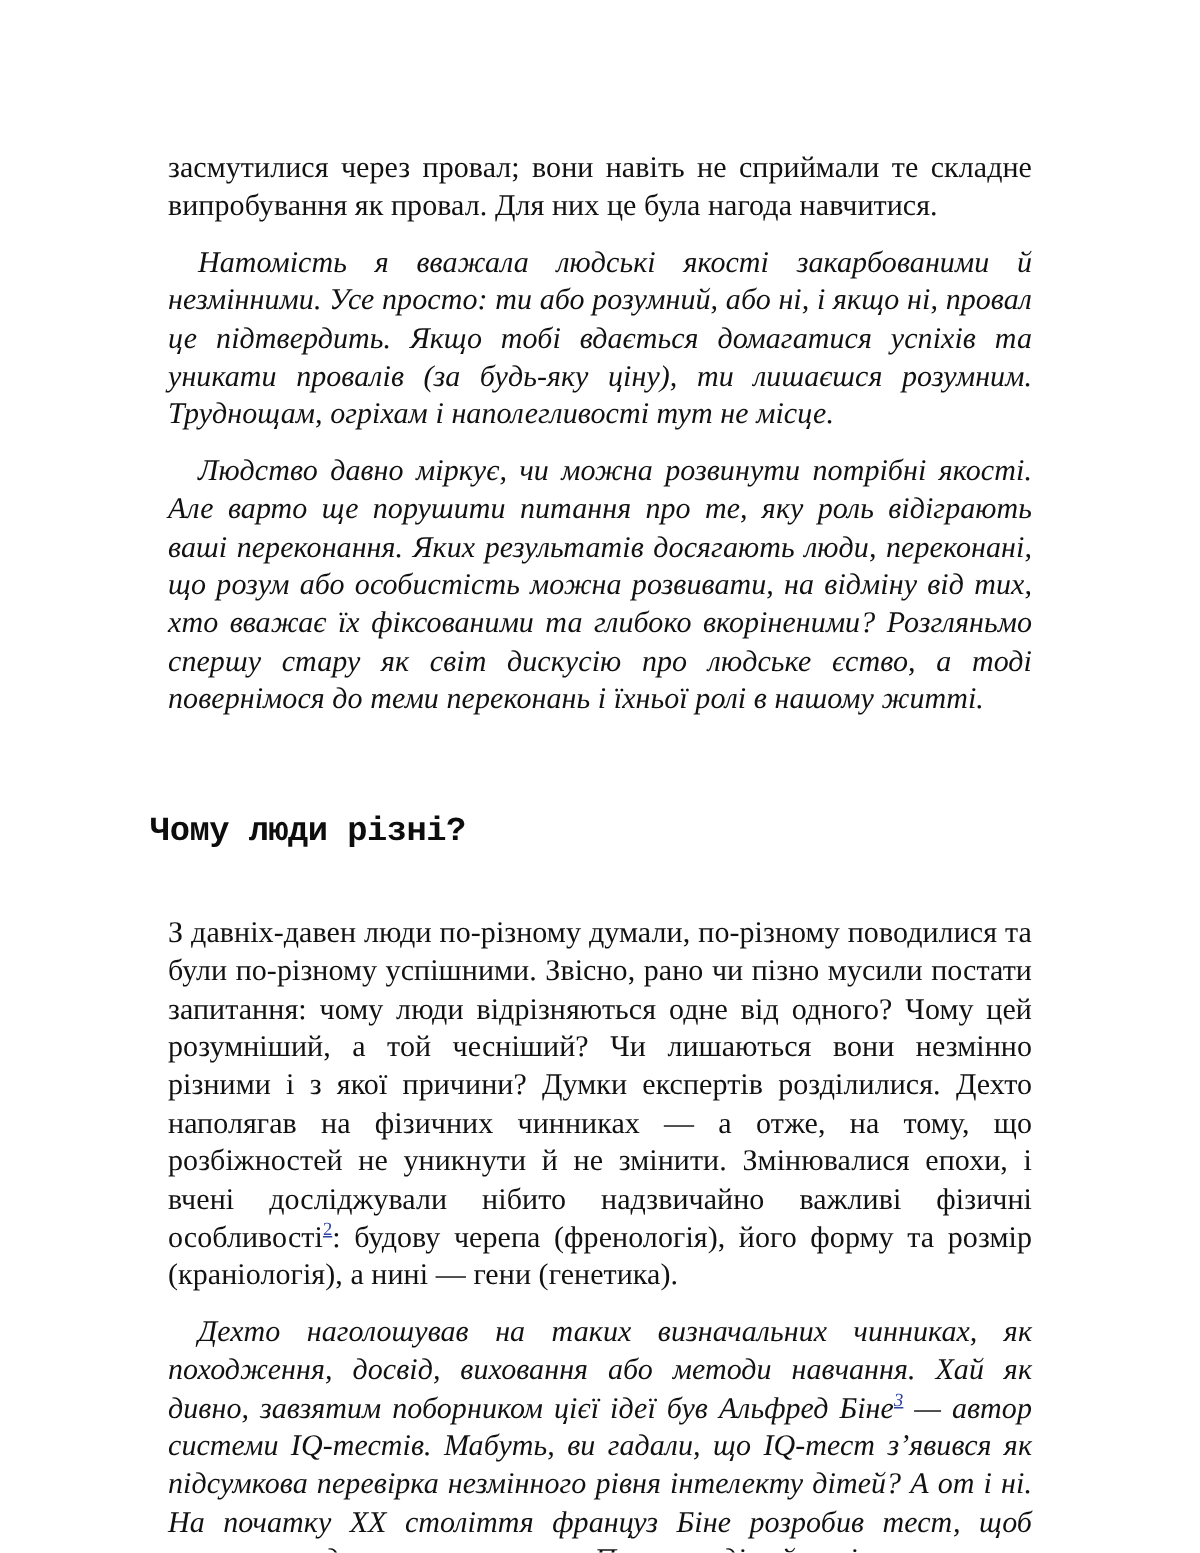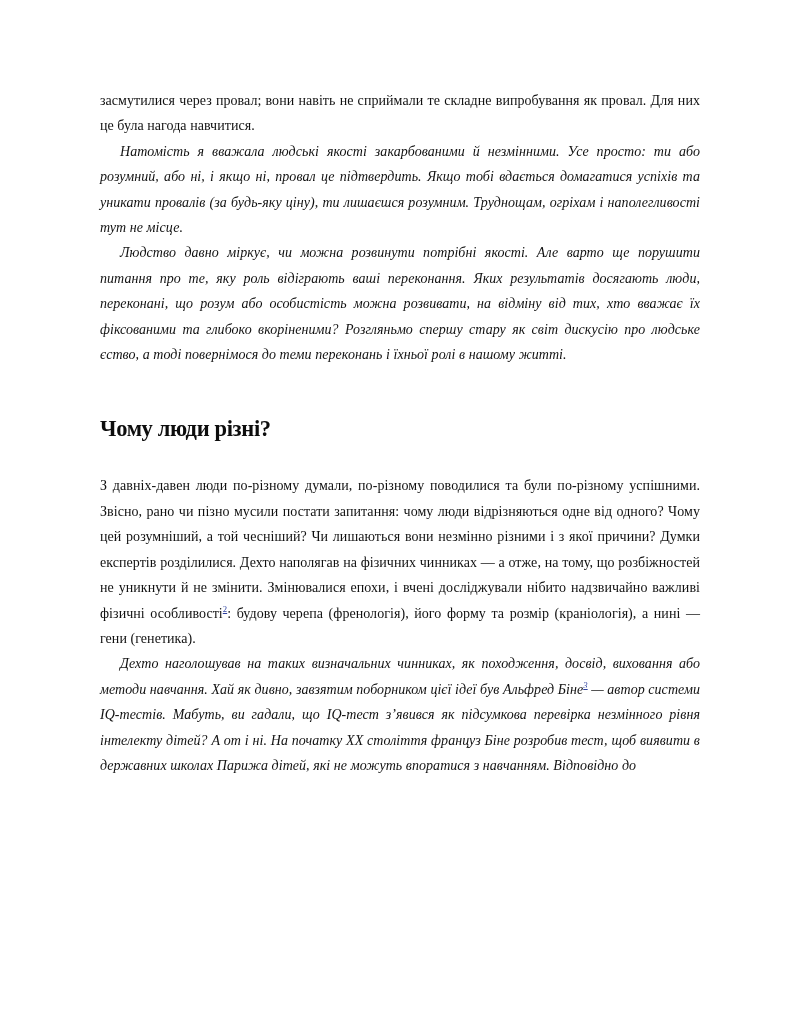--- a/index.html
+++ b/index.html
@@ -19,40 +19,40 @@
     width: 800px;
     height: 1035px;
     background: #ffffff;
     box-sizing: border-box;
     padding: 88px 100px 0 100px;
   }
   .content {
     width: 600px;
   }
   p.body-par {
-    margin: 0;
-    font-size: 14px;
+    margin: 12px;
+    font-size: 20px;
     line-height: 25.4px;
     text-align: justify;
     text-justify: inter-word;
     color: #111111;
     font-family: "Liberation Serif", "DejaVu Serif", serif;
     letter-spacing: 0.05px;
     hyphens: none;
   }
   p.indent {
     text-indent: 20px;
     font-style: italic;
   }
   p.noindent {
     text-indent: 0;
   }
   .section-heading {
     margin: 0;
-    font-family: Liberation Serif, serif;
+    font-family: Liberation Mono, monospace;
     font-weight: 700;
     font-size: 22.5px;
     line-height: 28px;
     color: #0d0d0d;
     letter-spacing: -0.35px;
     text-align: left;
   }
   .gap-before-heading {
     height: 48px;
   }

